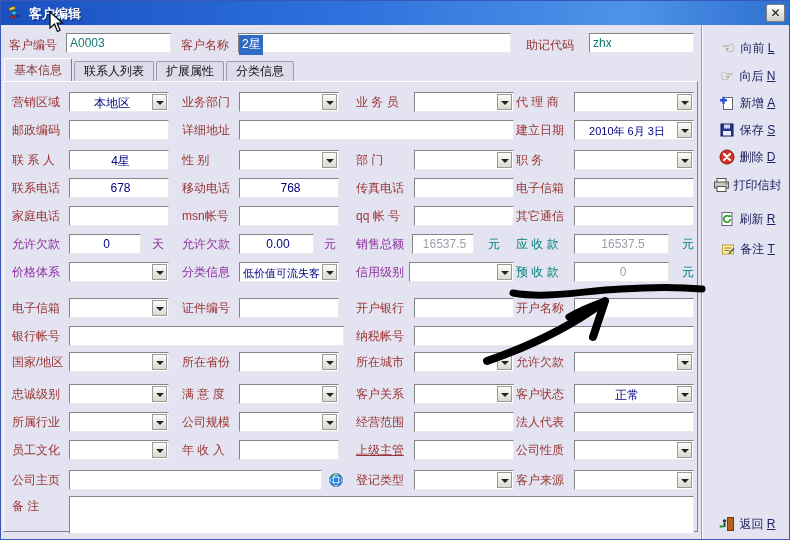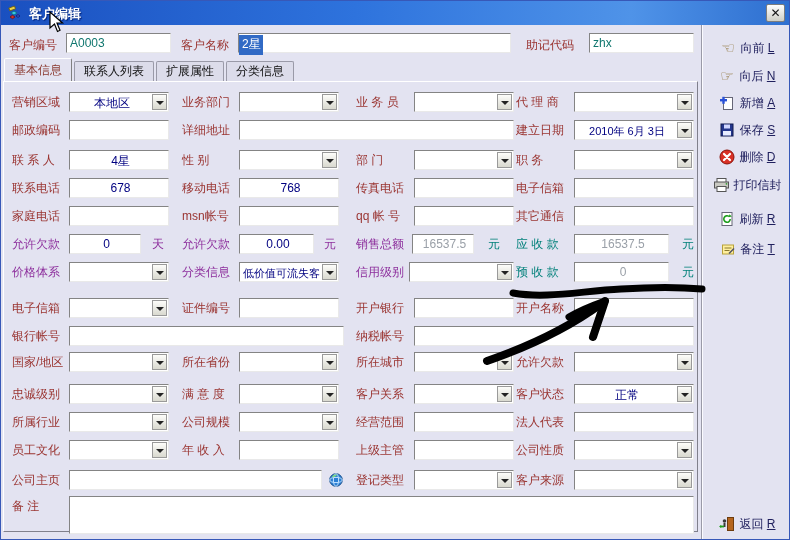--- a/index.html
+++ b/index.html
@@ -373,21 +373,21 @@
         <div class="fcombo" style="left: 65px; width: 100px;">
           <span class="cval"></span>
           <span class="dd">
             <i></i>
           </span>
         </div>
         <div class="flabel maroon" style="left: 178px;">年 收 入</div>
         <div class="finput" style="left: 235px; width: 100px;">
           <span></span>
         </div>
-        <div class="flabel maroon" style="left: 352px;">上级主管</div>
+        <div class="flabel maroon" style="left: 352px; text-decoration: underline;">上级主管</div>
         <div class="finput" style="left: 410px; width: 100px;">
           <span></span>
         </div>
         <div class="flabel maroon" style="left: 512px;">公司性质</div>
         <div class="fcombo" style="left: 570px; width: 120px;">
           <span class="cval"></span>
           <span class="dd">
             <i></i>
           </span>
         </div>

